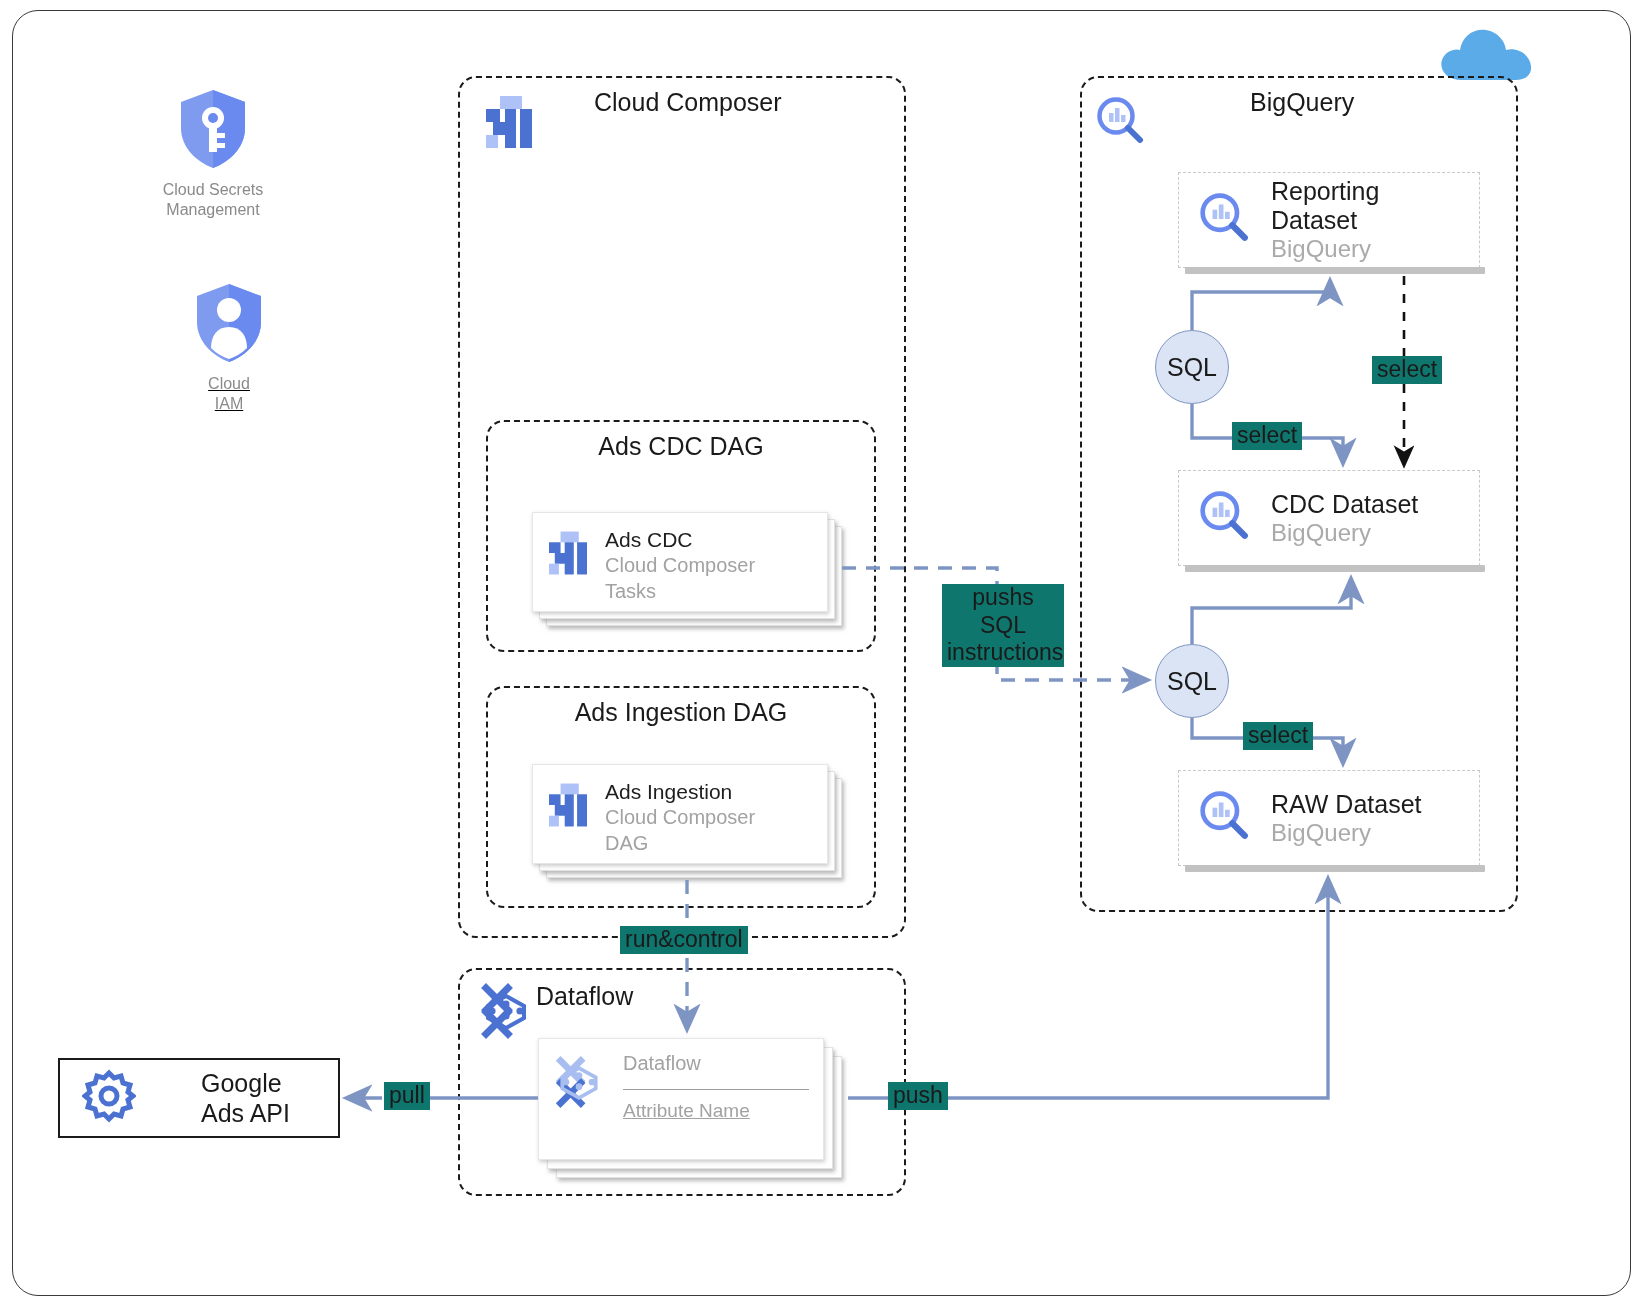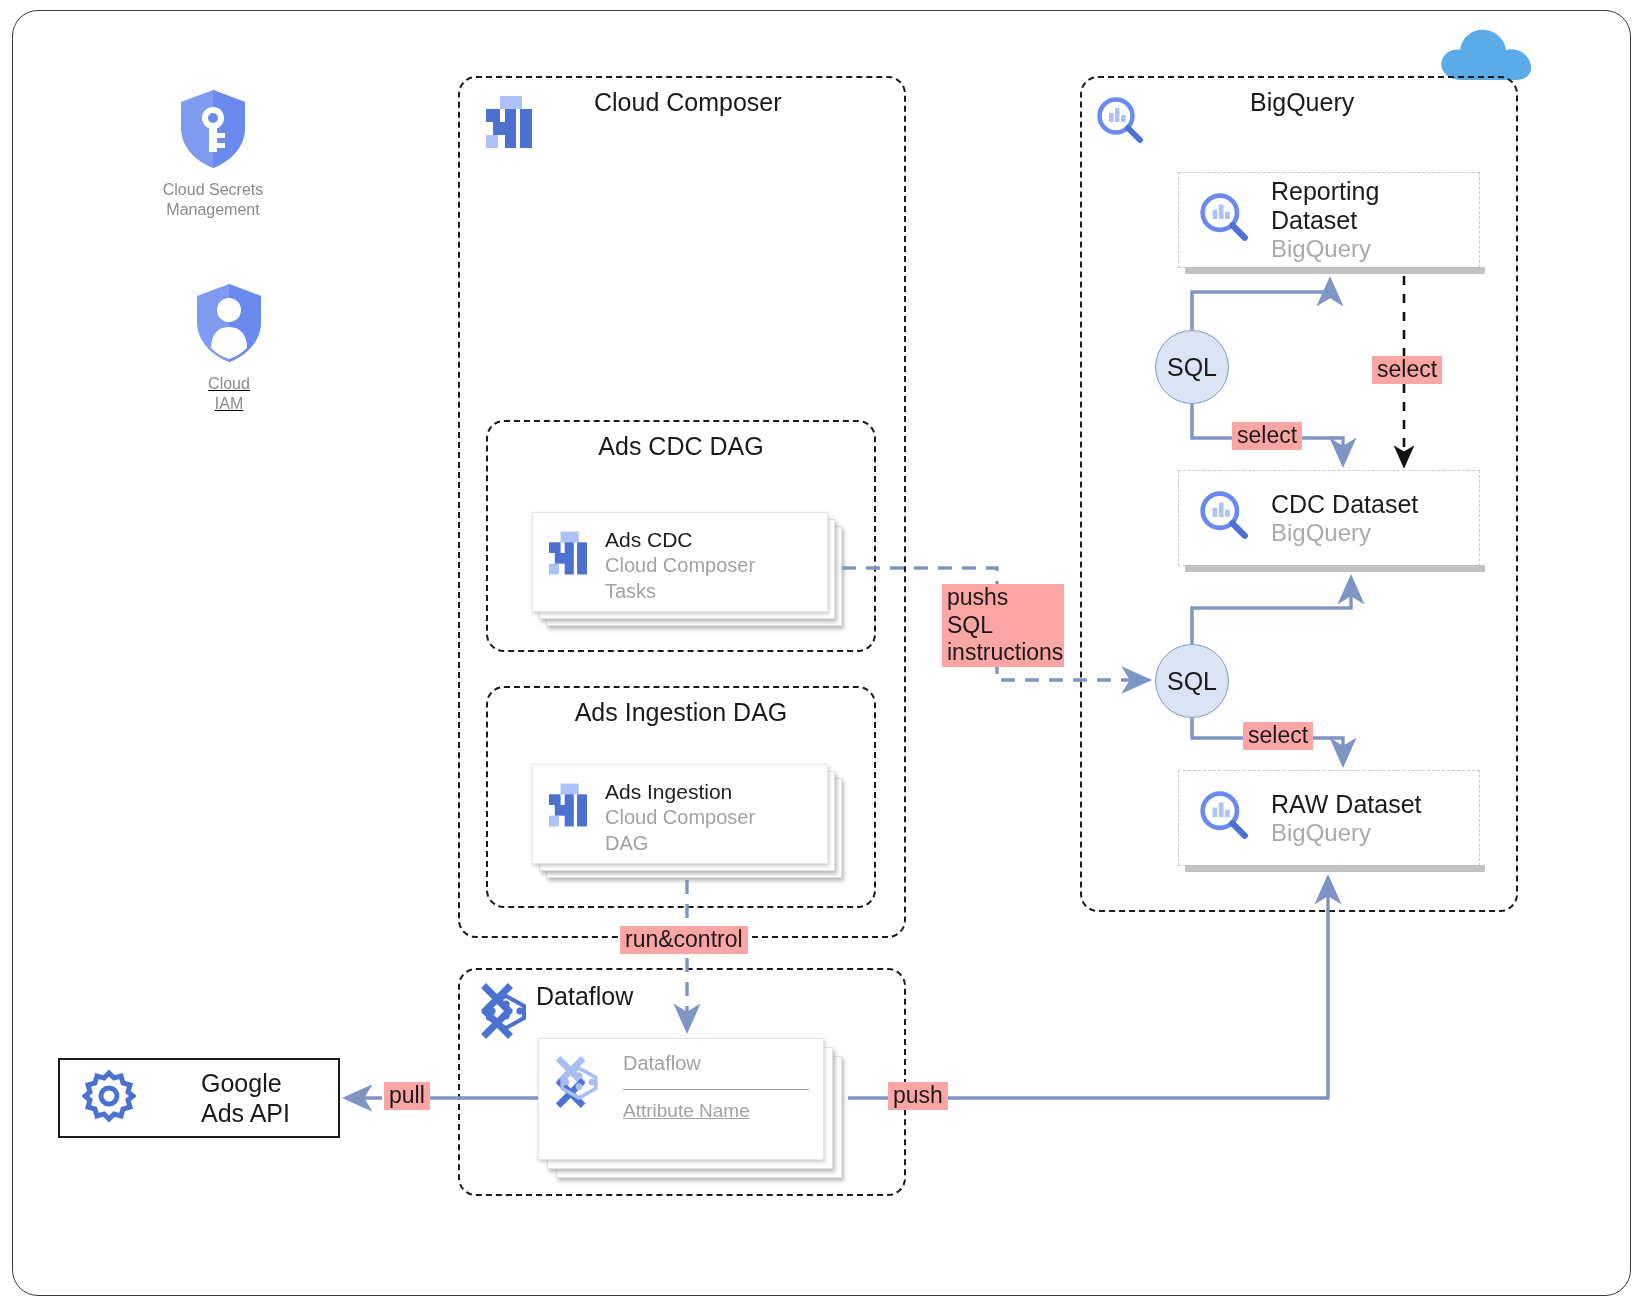--- a/index.html
+++ b/index.html
@@ -164,24 +164,24 @@
     font-size: 25px;
     color: #1a1a1a;
     line-height: 1.2;
     white-space: pre-line;
   }
   
   .edge-label {
     position: absolute;
     font-size: 23px;
     color: #1a1a1a;
-    background: #fca5a5;
+    background: #0f766e;
     padding: 0 5px;
     white-space: pre-line;
-    text-align: left;
+    text-align: center;
     line-height: 1.2;
   }
   
   svg.wires {
     position: absolute;
     left: 0; top: 0;
     width: 1645px;
     height: 1308px;
     pointer-events: none;
   }

